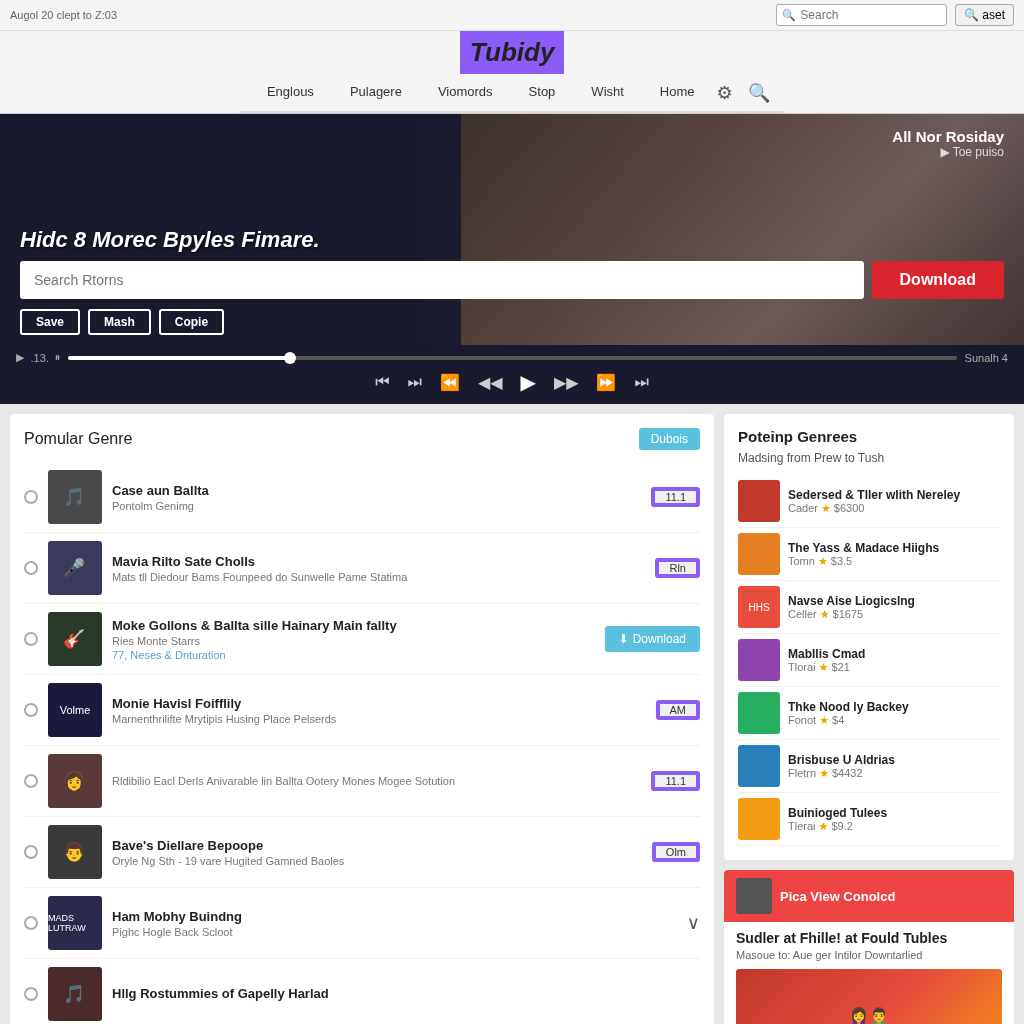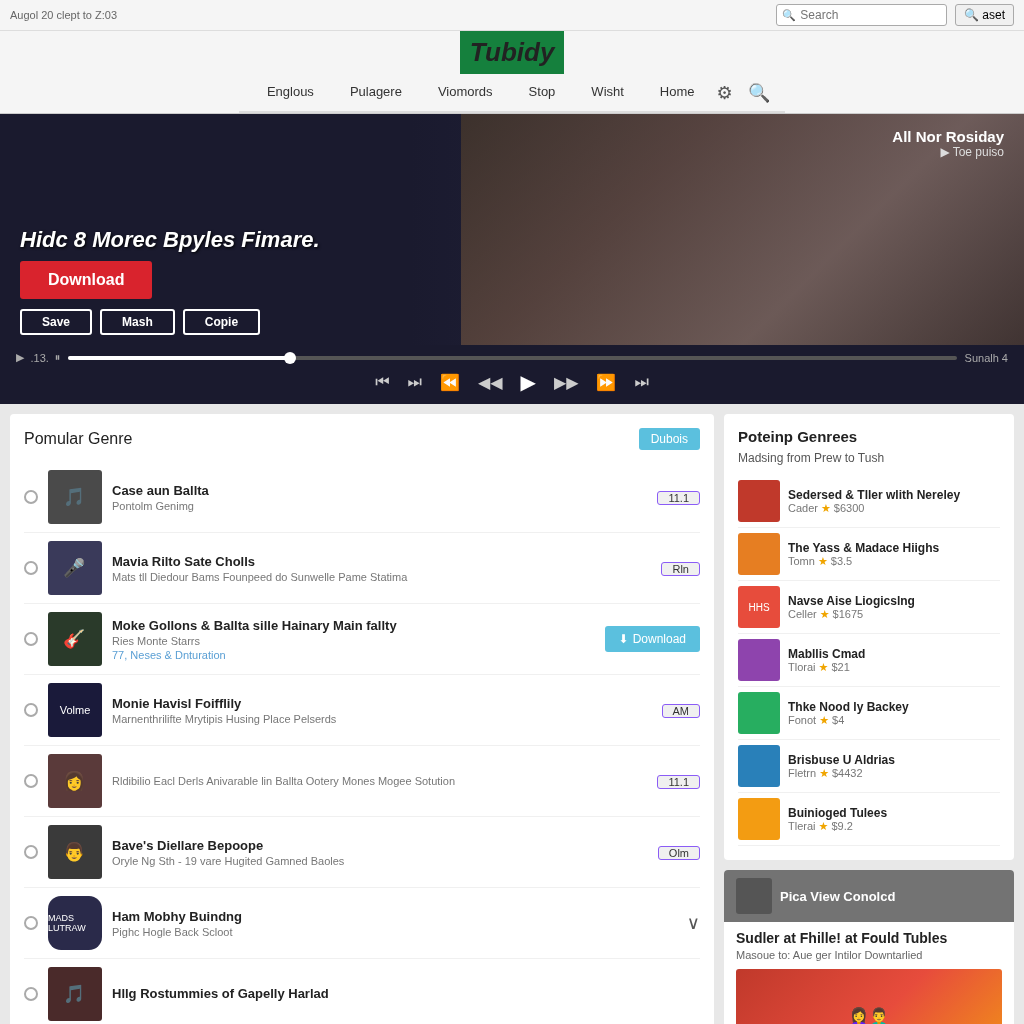--- a/index.html
+++ b/index.html
@@ -162,21 +162,21 @@
     }
     .hero-action-row {
       display: flex;
       gap: 8px;
       margin-bottom: 10px;
     }
     .hero-action-btn {
       background: transparent;
       border: 2px solid #fff;
       color: #fff;
-      padding: 4px 20px;
+      padding: 4px 14px;
       border-radius: 3px;
       font-size: 12px;
       cursor: pointer;
       font-weight: bold;
     }
 
     
     #player {
       background: #1a1a2e;
       padding: 6px 16px 10px 16px;
@@ -323,21 +323,21 @@
     .track-tags {
       font-size: 11px;
       color: #5a9fd4;
       margin-top: 2px;
     }
     .track-action {
       flex-shrink: 0;
     }
     .small-btn {
       background: #f0f0f0;
-      border: 1px solid #8b5cf6;
+      border: 4px solid #8b5cf6;
       border-radius: 3px;
       padding: 0 10px;
       font-size: 11px;
       cursor: pointer;
       color: #333;
     }
     .dl-btn-green {
       background: #5bc0de;
       color: #fff;
       border: none;
@@ -396,21 +396,21 @@
     .trending-title { font-size: 12px; font-weight: bold; color: #222; }
     .trending-meta { font-size: 11px; color: #777; display: flex; align-items: center; gap: 3px; }
     .star { color: #f0a500; }
 
     .promo-card {
       background: #fff;
       border-radius: 4px;
       overflow: hidden;
     }
     .promo-header {
-      background: #737373;
+      background: #ef4444;
       color: #fff;
       display: flex;
       align-items: center;
       gap: 8px;
       padding: 8px 12px;
     }
     .promo-thumb-small {
       width: 36px;
       height: 36px;
       border-radius: 3px;
@@ -444,21 +444,21 @@
       <input type="text" placeholder="Search" style="">
     </div>
     <button class="aset-btn">
       <span>🔍</span>
       <span>aset</span>
     </button>
   </div>
 </div>
 
 <div id="header" style="flex-direction:column; padding:0;">
-  <div style="display:flex; align-items:flex-start; padding:6px 10px; background:#15803d;">
+  <div style="display:flex; align-items:flex-start; padding:6px 10px; background:#8b5cf6;">
     <span class="logo">Tubidy</span>
   </div>
   <div id="nav">
     <div class="nav-links">
       <div class="nav-item">Englous</div>
       <div class="nav-item">Pulagere</div>
       <div class="nav-item">Viomords</div>
       <div class="nav-item">Stop</div>
       <div class="nav-item">Wisht</div>
       <div class="nav-item">Home</div>
@@ -475,20 +475,21 @@
   <div class="hero-top-right">
     <div class="all-nor">All Nor Rosiday</div>
     <div class="toe-puiso">
       <span>▶</span>
       <span>Toe puiso</span>
     </div>
   </div>
   <div class="hero-content">
     <div class="hero-title">Hidc 8 Morec Bpyles Fimare.</div>
     <div class="hero-search-row">
+      <input class="hero-search-input" type="text" placeholder="Search Rtorns" style="">
       <button class="hero-download-btn">Download</button>
     </div>
     <div class="hero-action-row">
       <button class="hero-action-btn">Save</button>
       <button class="hero-action-btn">Mash</button>
       <button class="hero-action-btn">Copie</button>
     </div>
   </div>
 
   <div id="player">
@@ -595,21 +596,21 @@
         <div class="track-title">Bave's Diellare Bepoope</div>
         <div class="track-sub">Oryle Ng Sth - 19 vare Hugited Gamned Baoles</div>
       </div>
       <div class="track-action">
         <button class="small-btn">Olm</button>
       </div>
     </div>
 
     <div class="track-item">
       <div class="track-radio"></div>
-      <div class="thumb-placeholder" style="background:#2a2a4a;font-size:9px;border-radius:13px;">MADS LUTRAW</div>
+      <div class="thumb-placeholder" style="background:#2a2a4a;font-size:9px;">MADS LUTRAW</div>
       <div class="track-info">
         <div class="track-title">Ham Mobhy Buindng</div>
         <div class="track-sub">Pighc Hogle Back Scloot</div>
       </div>
       <div class="track-action">
         <button class="chevron-btn">∨</button>
       </div>
     </div>
 
     <div class="track-item">

